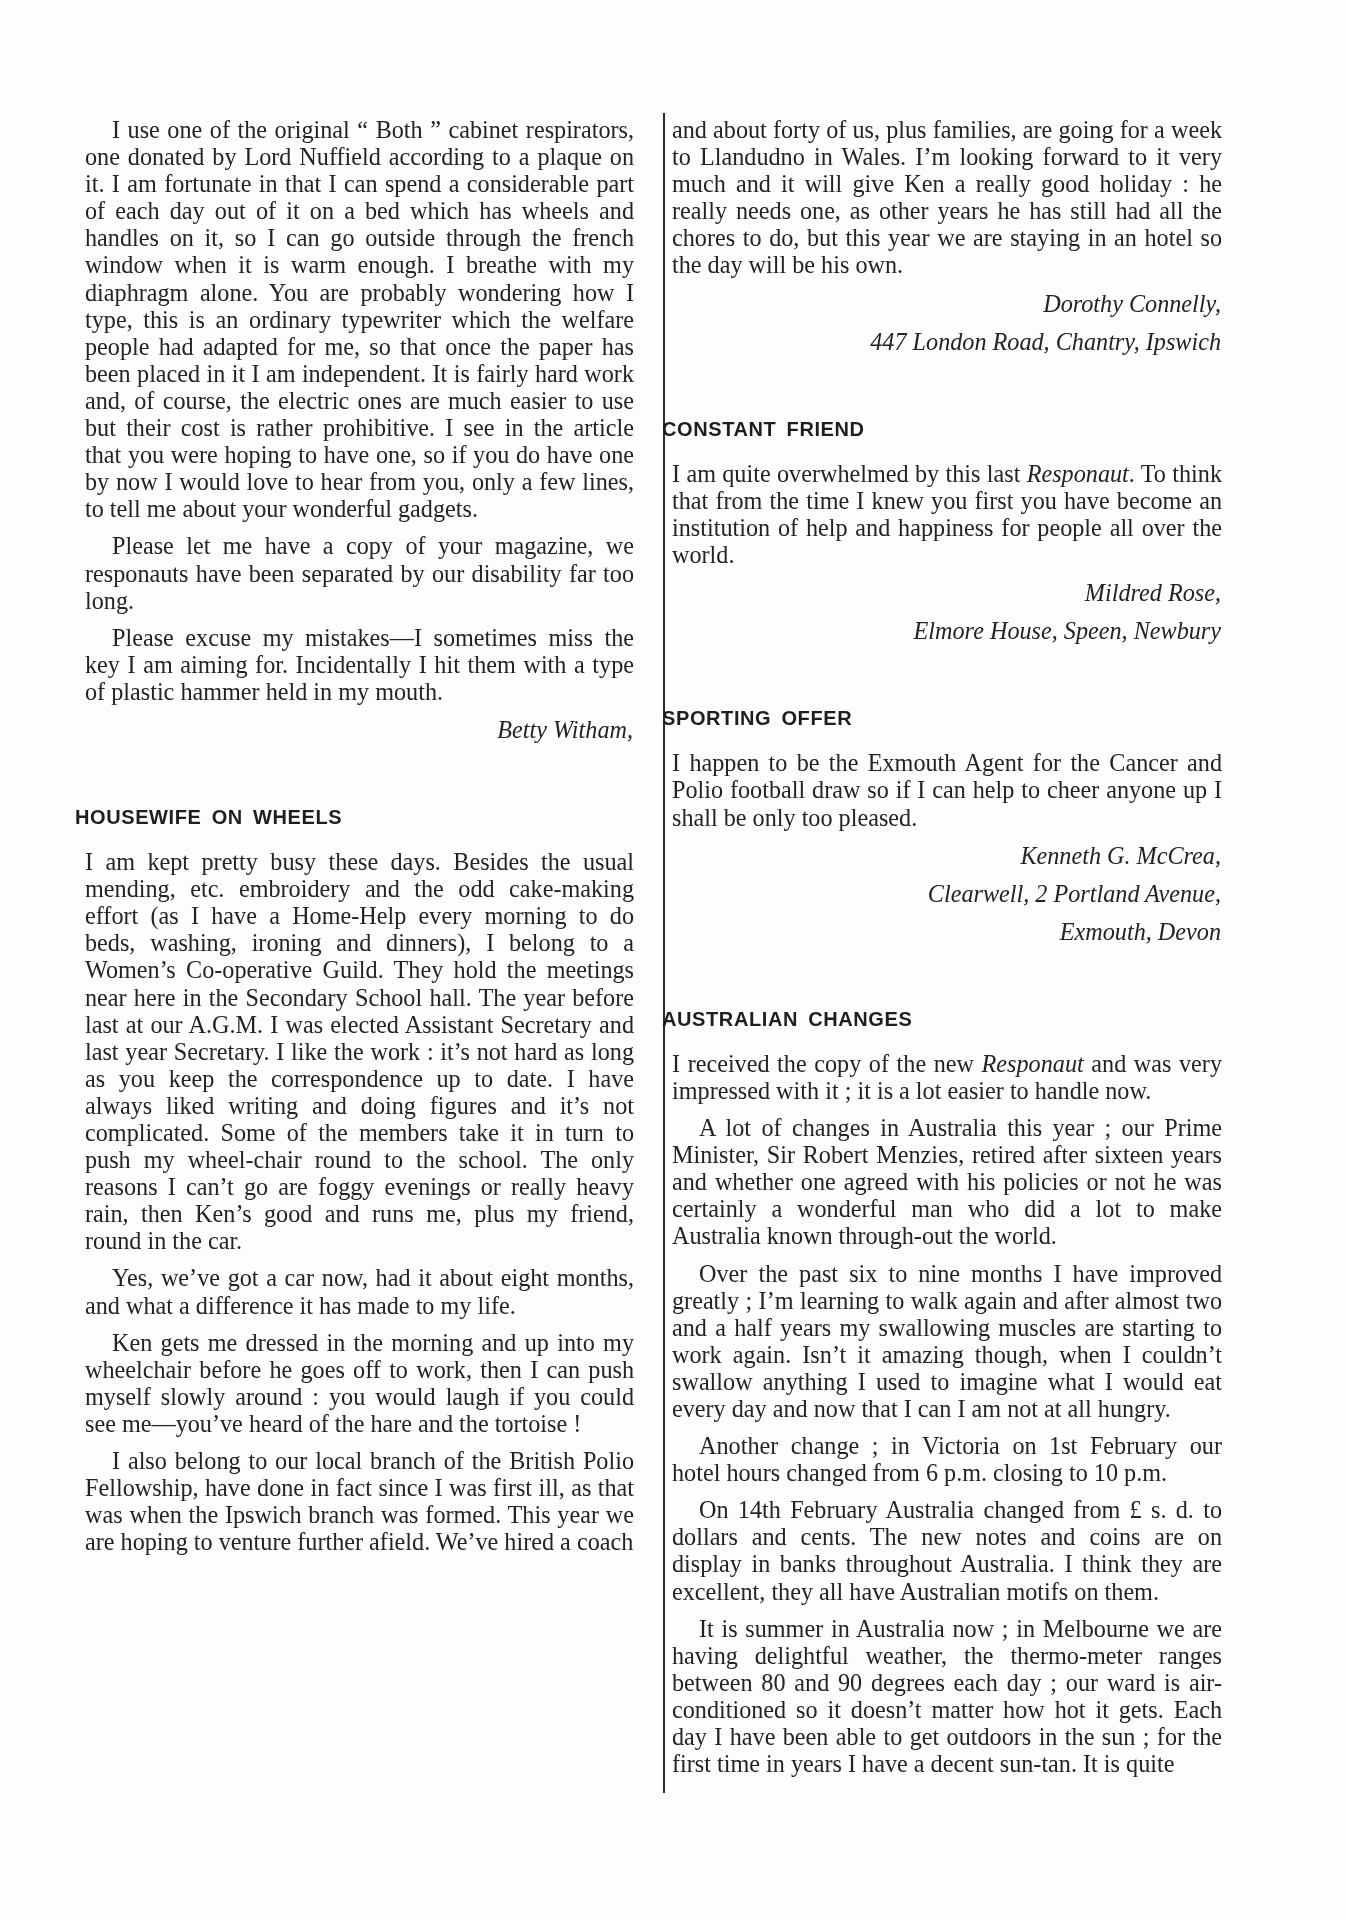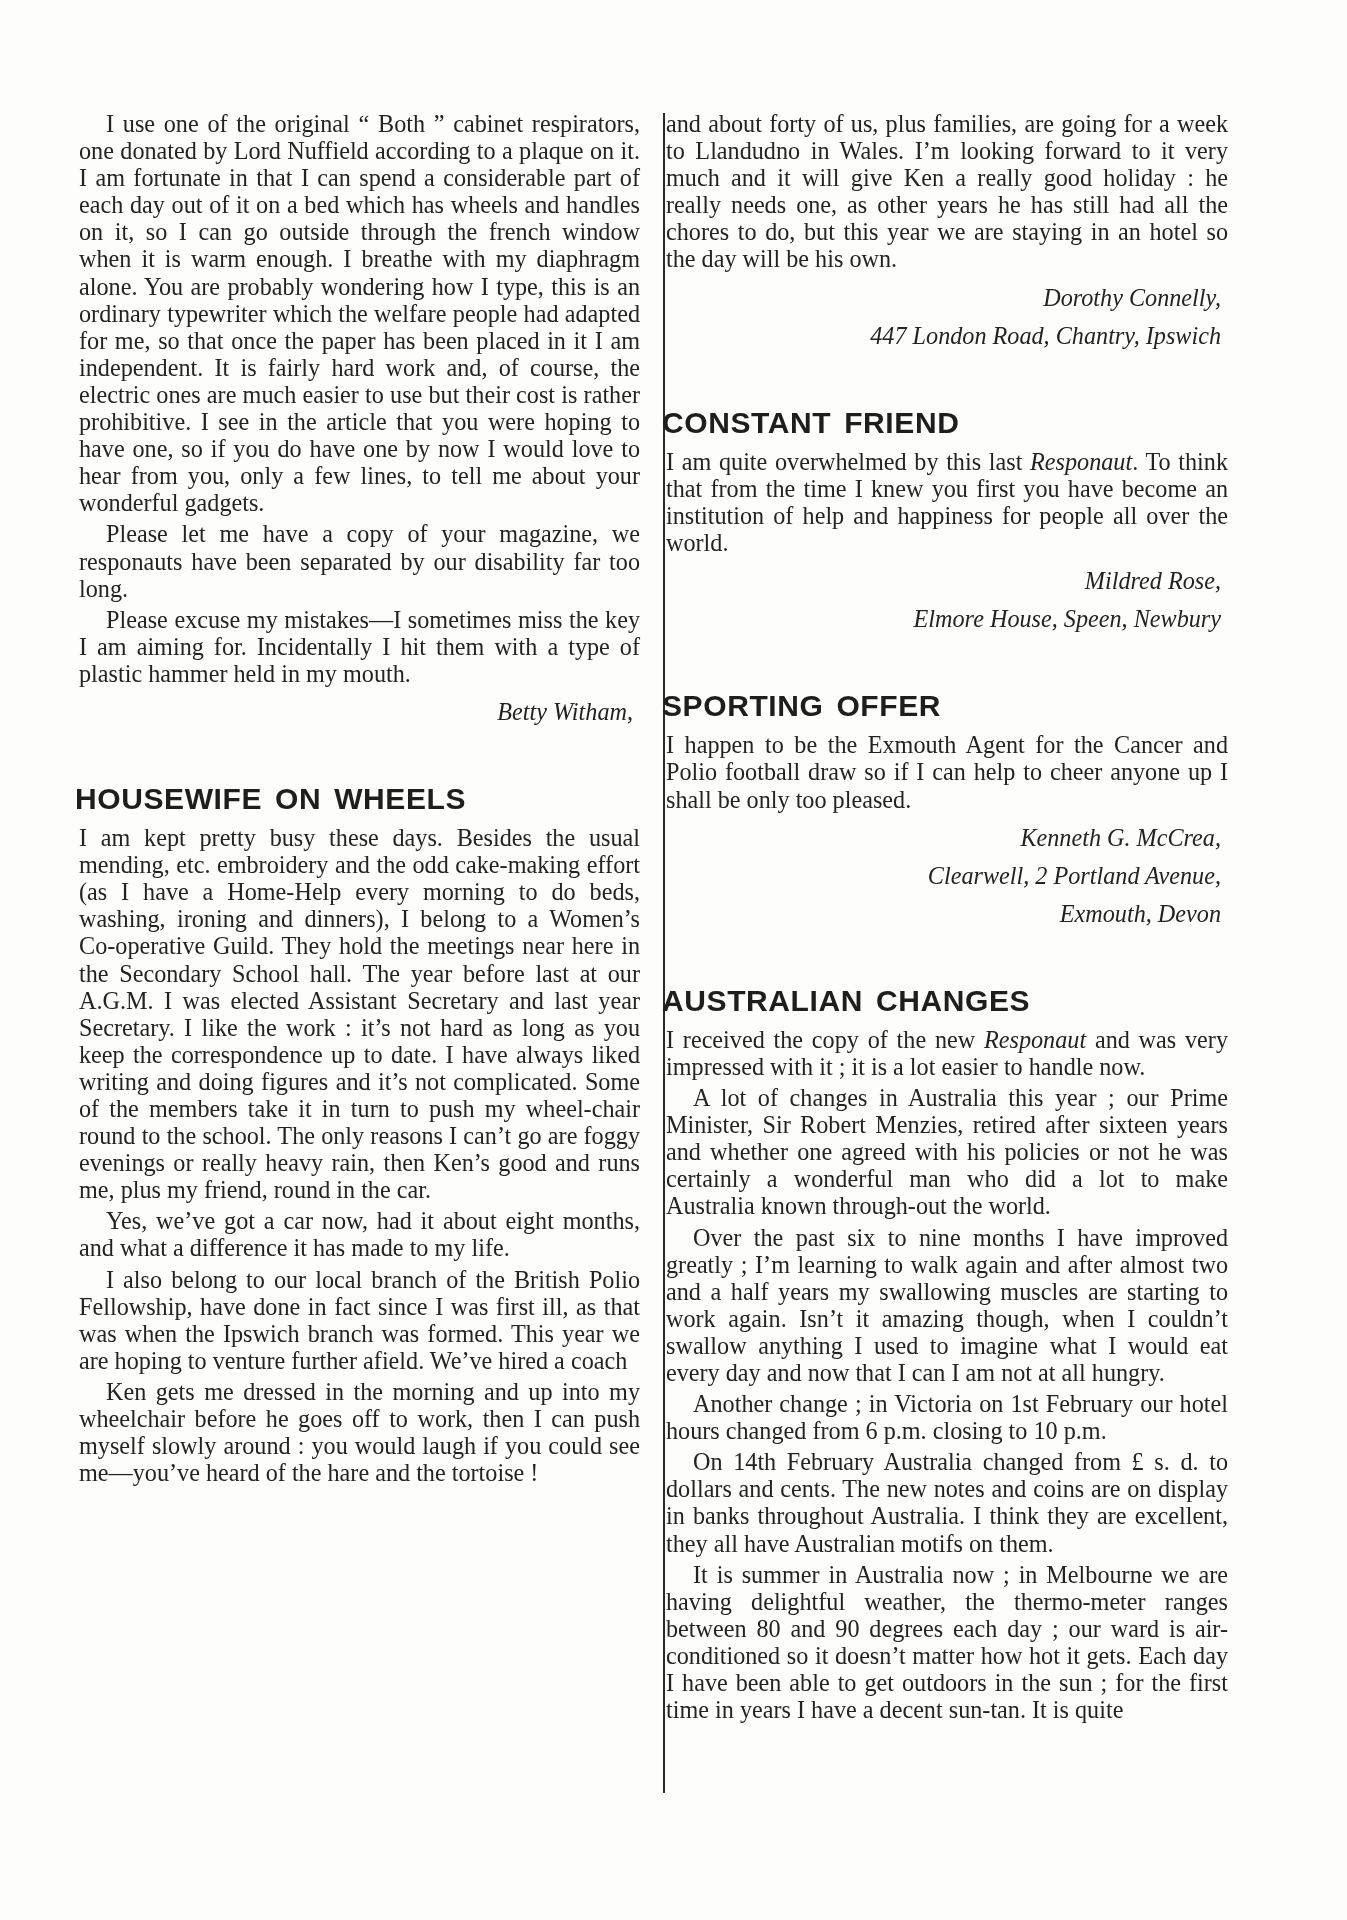--- a/index.html
+++ b/index.html
@@ -12,26 +12,26 @@
     position: absolute; top: 106px;
     font-family: "Liberation Serif", "DejaVu Serif", serif;
     font-size: 24.2px; line-height: 27.1px; color: #232323;
   }
   .col-left { left: 75px; width: 569px; }
   .col-right { left: 662px; width: 570px; }
   .divider {
     position: absolute; left: 663px; top: 113px; width: 2px; height: 1680px;
     background: #2a2a2a;
   }
-  p { margin: 4px; text-align: justify; text-align-last: left; hyphens: manual; }
+  p { margin: 10px; text-align: justify; text-align-last: left; hyphens: manual; }
   p.indent { text-indent: 27px; }
   .sig { text-align: right; font-style: italic; margin: 11px; }
   h2 {
     font-family: "Liberation Sans", "DejaVu Sans", sans-serif;
-    font-weight: bold; font-size: 30px; letter-spacing: 0.6px; word-spacing: 4px;
+    font-weight: bold; font-size: 20px; letter-spacing: 0.6px; word-spacing: 4px;
     margin: 0; line-height: 34px; color: #1e1e1e;
   }
   .gap-sig-head { height: 46px; }
   .gap-head-body { height: 4px; }
   em { font-style: italic; }
 </style>
 </head>
 <body>
 
 <div class="page">
@@ -45,22 +45,22 @@
       <div class="sig">Betty Witham,</div>
     </section>
 
     <div class="gap-sig-head"></div>
 
     <section>
       <h2>HOUSEWIFE ON WHEELS</h2>
       <div class="gap-head-body"></div>
       <p>I am kept pretty busy these days.  Besides the usual mending, etc. embroidery and the odd cake-making effort (as I have a Home-Help every morning to do beds, washing, ironing and dinners), I belong to a Women’s Co-operative Guild.  They hold the meetings near here in the Secondary School hall.  The year before last at our A.G.M. I was elected Assistant Secretary and last year Secretary.  I like the work :  it’s not hard as long as you keep the correspondence up to date.  I have always liked writing and doing figures and it’s not complicated.  Some of the members take it in turn to push my wheel-chair round to the school.  The only reasons I can’t go are foggy evenings or really heavy rain, then Ken’s good and runs me, plus my friend, round in the car.</p>
       <p class="indent">Yes, we’ve got a car now, had it about eight months, and what a difference it has made to my life.</p>
+      <p class="indent">Ken gets me dressed in the morning and up into my wheelchair before he goes off to work, then I can push myself slowly around :  you would laugh if you could see me—you’ve heard of the hare and the tortoise !</p>
       <p class="indent">I also belong to our local branch of the British Polio Fellowship, have done in fact since I was first ill, as that was when the Ipswich branch was formed.  This year we are hoping to venture further afield.  We’ve hired a coach</p>
-      <p class="indent">Ken gets me dressed in the morning and up into my wheelchair before he goes off to work, then I can push myself slowly around :  you would laugh if you could see me—you’ve heard of the hare and the tortoise !</p>
     </section>
   </div>
 
   <div class="divider"></div>
 
   <div class="col col-right">
 
     <section>
       <p>and about forty of us, plus families, are going for a week to Llandudno in Wales.  I’m looking forward to it very much and it will give Ken a really good holiday :  he really needs one, as other years he has still had all the chores to do, but this year we are staying in an hotel so the day will be his own.</p>
       <div class="sig">Dorothy Connelly,</div>

